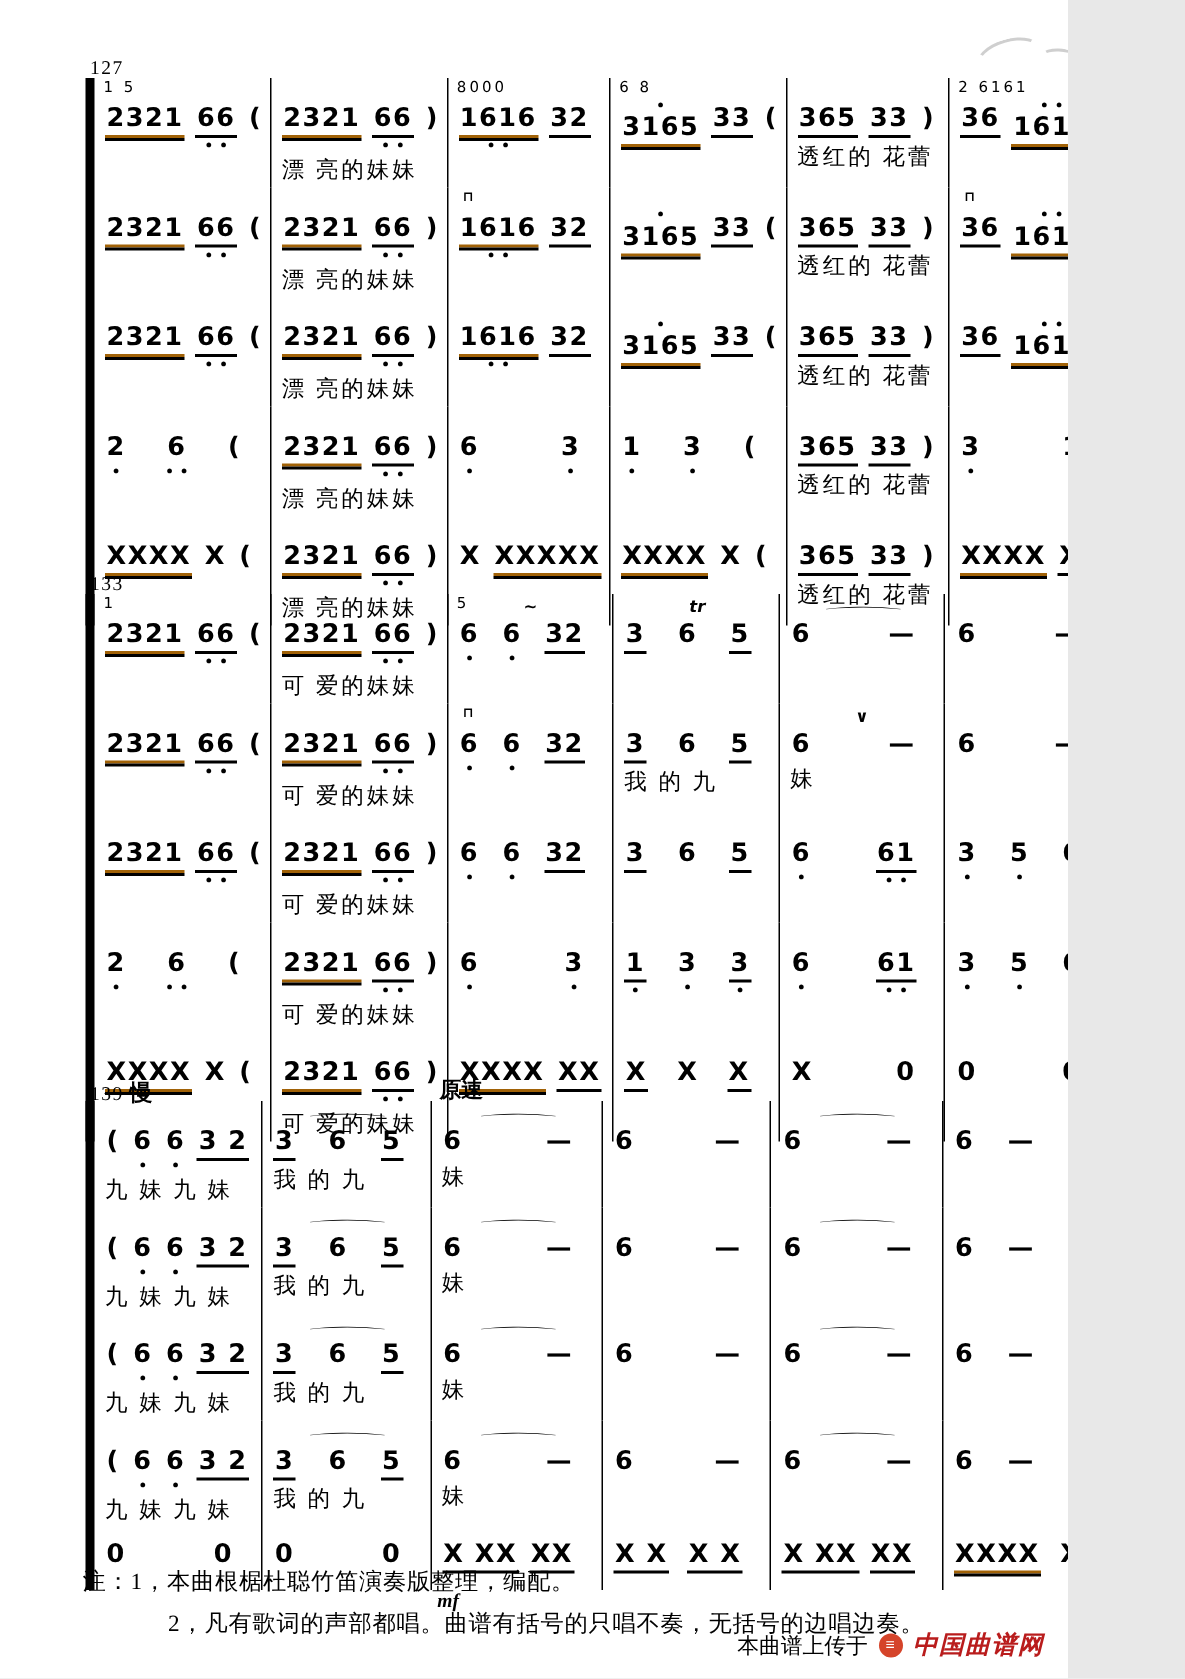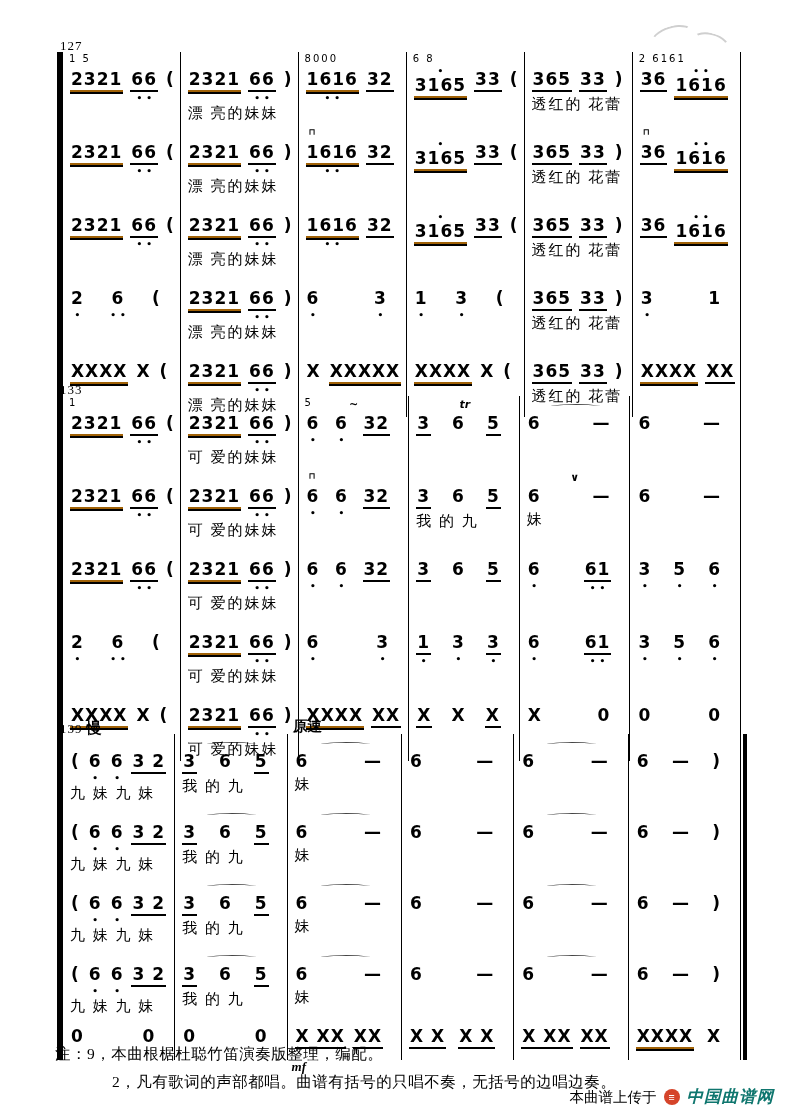--- a/index.html
+++ b/index.html
@@ -1,16 +1,16 @@
 <!DOCTYPE html>
 <html><head>
 <meta charset="utf-8">
 <style>
   html,body{margin:0;padding:0;background:#e8e8e8;}
-  .sheet{position:relative;width:790px;height:1119px;background:#ffffff;overflow:hidden;
+  .sheet{position:relative;width:712px;height:1119px;background:#ffffff;overflow:hidden;
          font-family:"DejaVu Sans",sans-serif;color:#000;}
   
   .scribbles{position:absolute;top:26px;left:650px;width:100px;height:42px;opacity:.4;pointer-events:none;}
   .scribbles i{position:absolute;display:block;width:42px;height:22px;border:2px solid #8a8a8a;
                border-color:#8a8a8a transparent transparent transparent;border-radius:50%;transform:rotate(-16deg);}
   .scribbles i:nth-child(2){left:40px;top:7px;width:36px;height:20px;transform:rotate(15deg);}
   
   .sys{position:absolute;left:57px;width:684px;}
   .sys-label{position:absolute;top:-15px;left:3px;font-family:"Liberation Serif",serif;font-size:13px;letter-spacing:1px;}
   .sys-label .tempo{font-family:"Liberation Serif",serif;font-size:15px;font-weight:bold;margin-left:4px;}
@@ -1264,23 +1264,23 @@
             </span>
             <span class="seg">
               <span class="t">X</span>
             </span>
           </div>
         </div>
       </div>
   </section>
 
   <div class="footnotes">
-    <p>注：9，本曲根椐杜聪竹笛演奏版整理，编配。</p>
+    <p>注：1，本曲根椐杜聪竹笛演奏版整理，编配。</p>
     <p class="indent">2，凡有歌词的声部都唱。曲谱有括号的只唱不奏，无括号的边唱边奏。</p>
   </div>
 
   <div class="footer">
     <span>本曲谱上传于</span>
     <span class="logo-ic" style="background: rgb(213, 68, 42);"></span>
-    <span class="site" style="color: #0f766e;">中国曲谱网</span>
+    <span class="site" style="color: #b91c1c;">中国曲谱网</span>
   </div>
 
 </div>
 
 </body></html>

